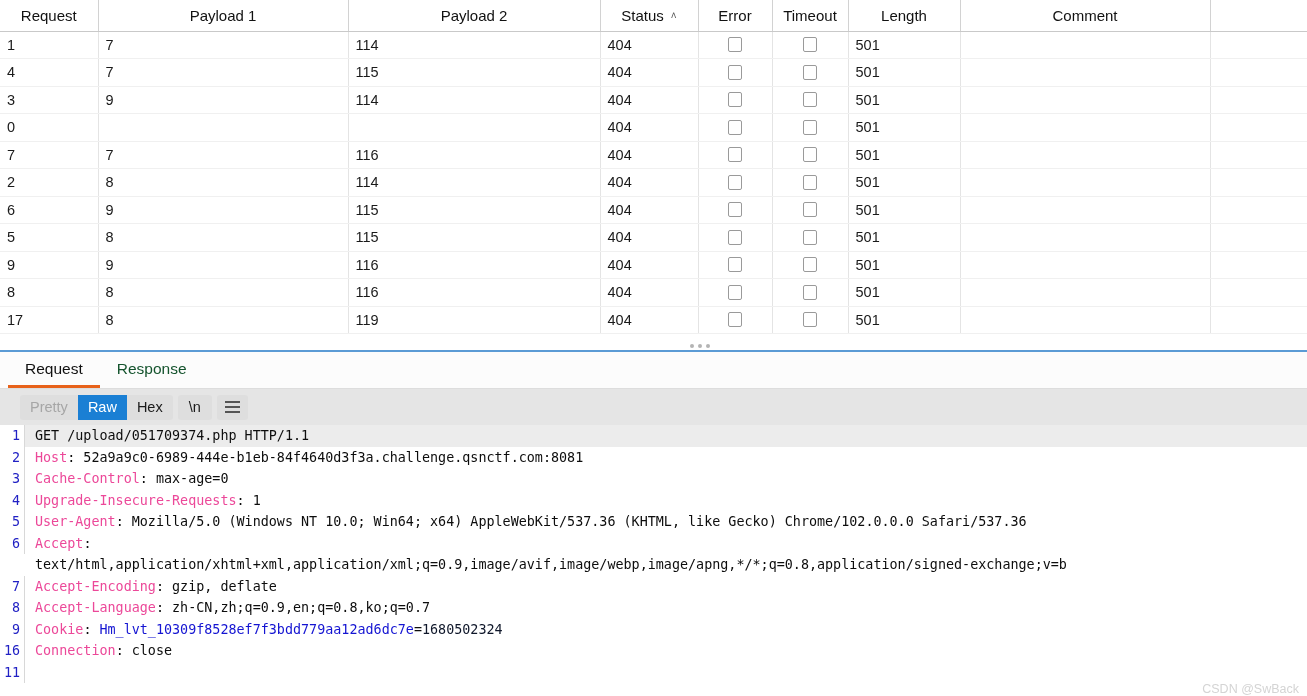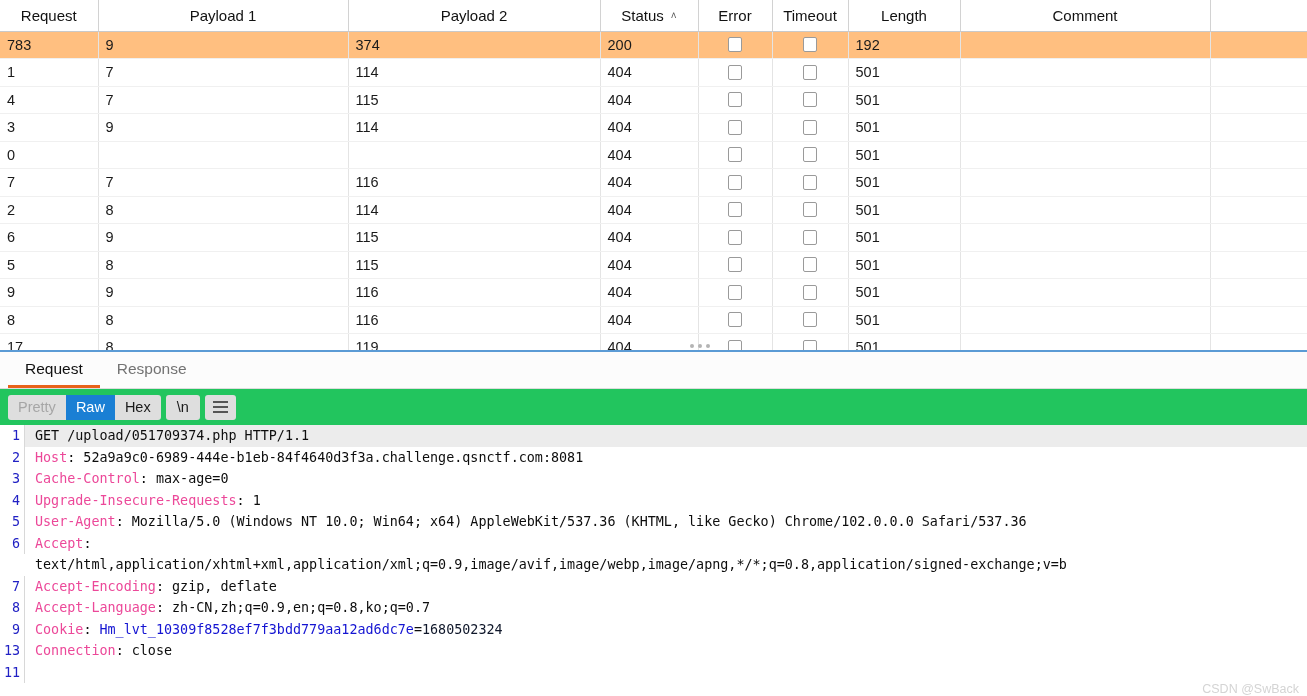--- a/index.html
+++ b/index.html
@@ -115,39 +115,39 @@
     align-items: flex-end;
     background: #fcfcfc;
     border-bottom: 1px solid #dddddd;
     padding-left: 8px;
   }
   .tab {
     height: 36px;
     line-height: 34px;
     padding: 0 17px;
     font-size: 15.5px;
-    color: #737373;
+    color: #14532d;
     border-bottom: 3px solid transparent;
     cursor: default;
     white-space: nowrap;
   }
   .tab.active {
     border-bottom-color: #e8621a;
     color: #111111;
   }
 
   
   .editor-toolbar {
     flex: 0 0 36px;
     height: 36px;
     display: flex;
     align-items: center;
     gap: 5px;
-    padding-left: 8px;
-    background: #22c55e;
+    padding-left: 20px;
+    background: #e5e5e5;
   }
   .seg {
     display: flex;
     border-radius: 3px;
     overflow: hidden;
   }
   .segbtn {
     height: 25px;
     line-height: 25px;
     padding: 0 10px;
@@ -262,31 +262,20 @@
             <th><span>Payload 2</span></th>
             <th><span>Status</span><span class="sort-caret">˄</span></th>
             <th><span>Error</span></th>
             <th><span>Timeout</span></th>
             <th><span>Length</span></th>
             <th><span>Comment</span></th>
             <th class="last-col"><span></span></th>
           </tr>
       </thead>
       <tbody id="results-body">
-          <tr class="row-selected">
-            <td>783</td>
-            <td>9</td>
-            <td>374</td>
-            <td>200</td>
-            <td class=" ctr"><span class="cb"></span></td>
-            <td class=" ctr"><span class="cb"></span></td>
-            <td>192</td>
-            <td></td>
-            <td class="last-col"></td>
-          </tr>
           <tr>
             <td>1</td>
             <td>7</td>
             <td>114</td>
             <td>404</td>
             <td class=" ctr"><span class="cb"></span></td>
             <td class=" ctr"><span class="cb"></span></td>
             <td>501</td>
             <td></td>
             <td class="last-col"></td>
@@ -464,21 +453,21 @@
       </div>
       <div class="code-row">
         <div class="gutter">8</div>
         <div class="code"><span class="hdr-name">Accept-Language</span><span>: zh-CN,zh;q=0.9,en;q=0.8,ko;q=0.7</span></div>
       </div>
       <div class="code-row">
         <div class="gutter">9</div>
         <div class="code"><span class="hdr-name">Cookie</span><span>: </span><span class="ck">Hm_lvt_10309f8528ef7f3bdd779aa12ad6dc7e</span><span>=</span><span class="cv">1680502324</span></div>
       </div>
       <div class="code-row">
-        <div class="gutter">13</div>
+        <div class="gutter">16</div>
         <div class="code"><span class="hdr-name">Connection</span><span>: close</span></div>
       </div>
       <div class="code-row">
         <div class="gutter">11</div>
         <div class="code"><span></span></div>
       </div>
     </div>
 
   <div class="watermark">CSDN @SwBack</div>
 </div>

